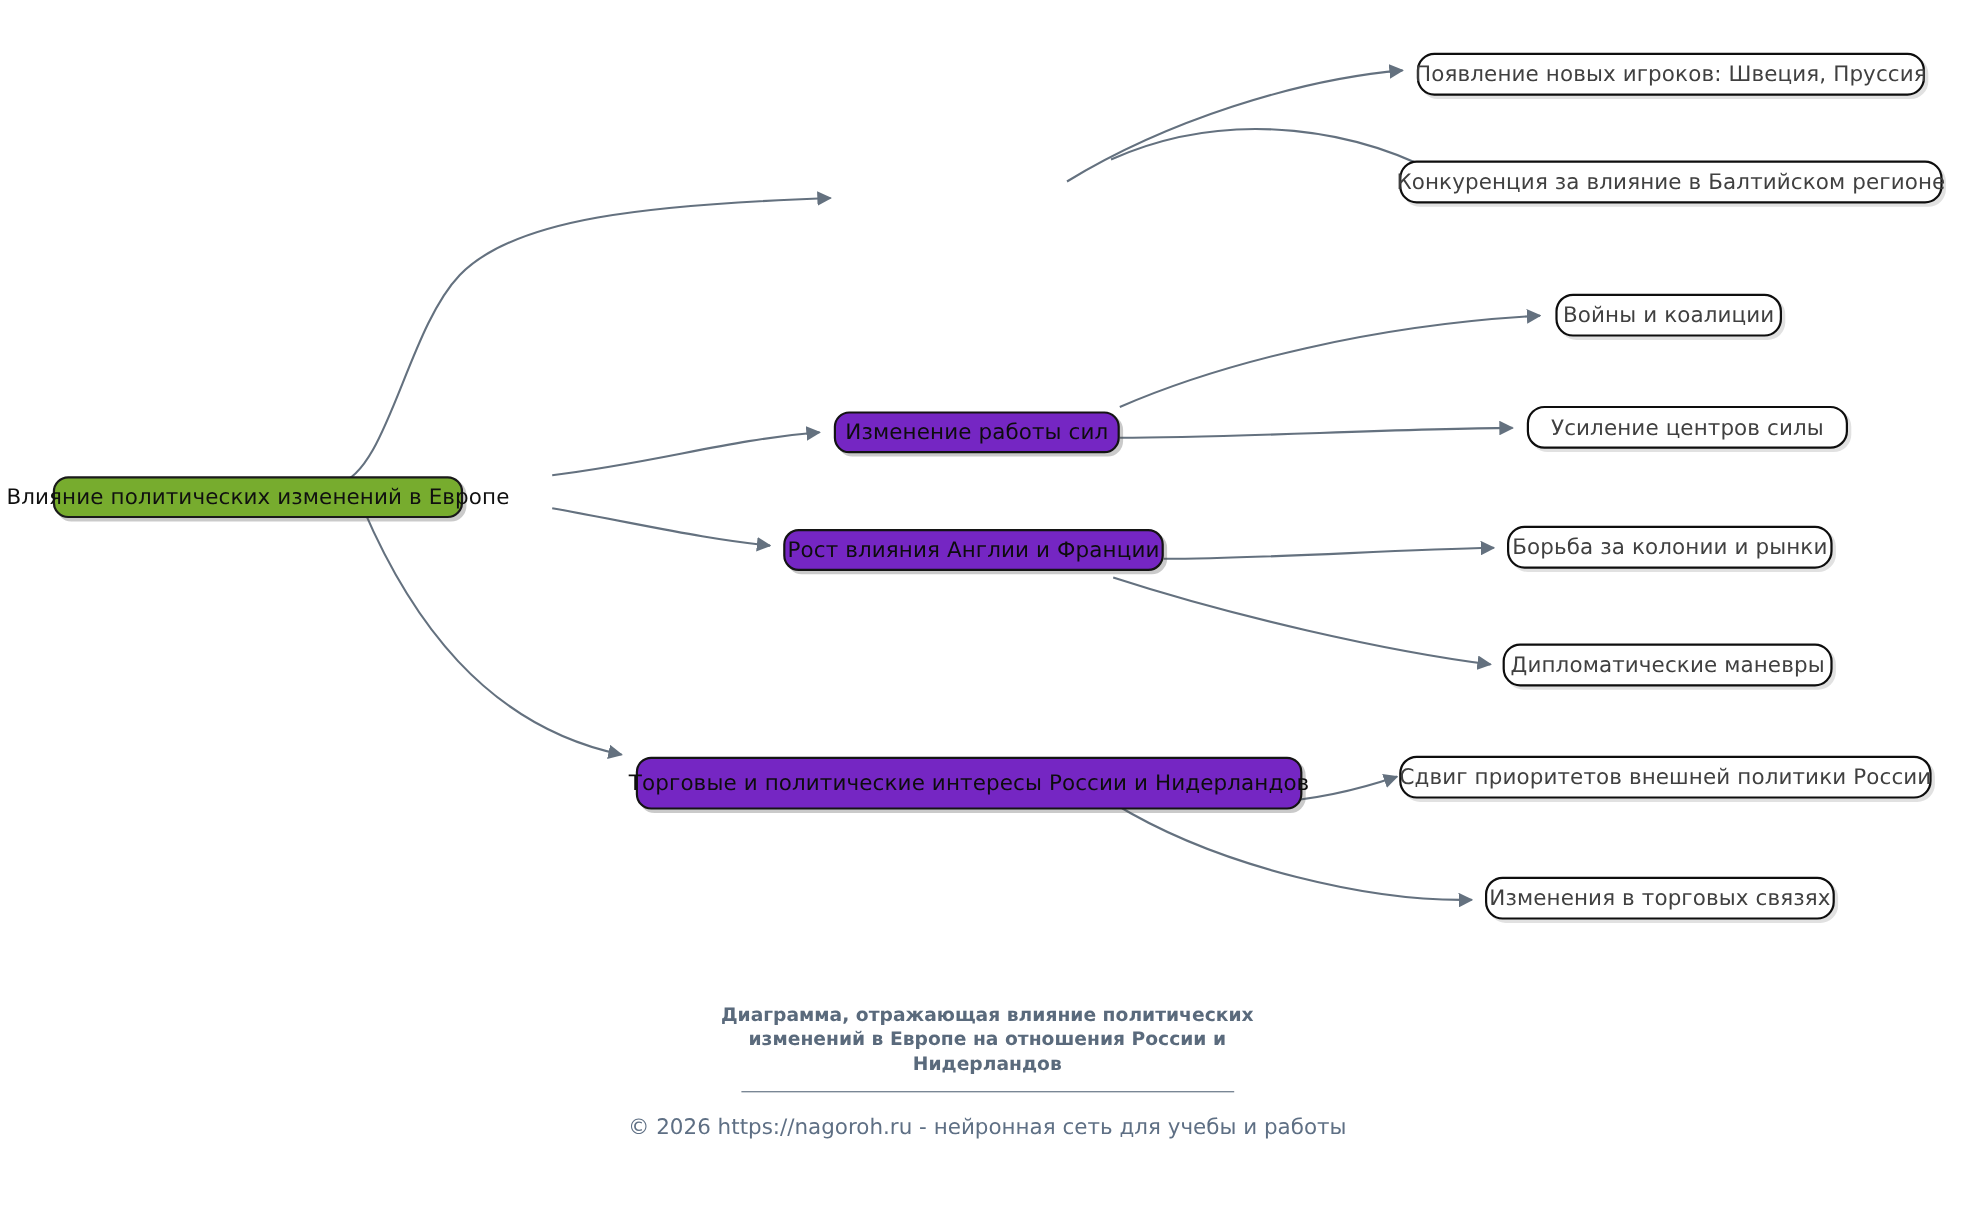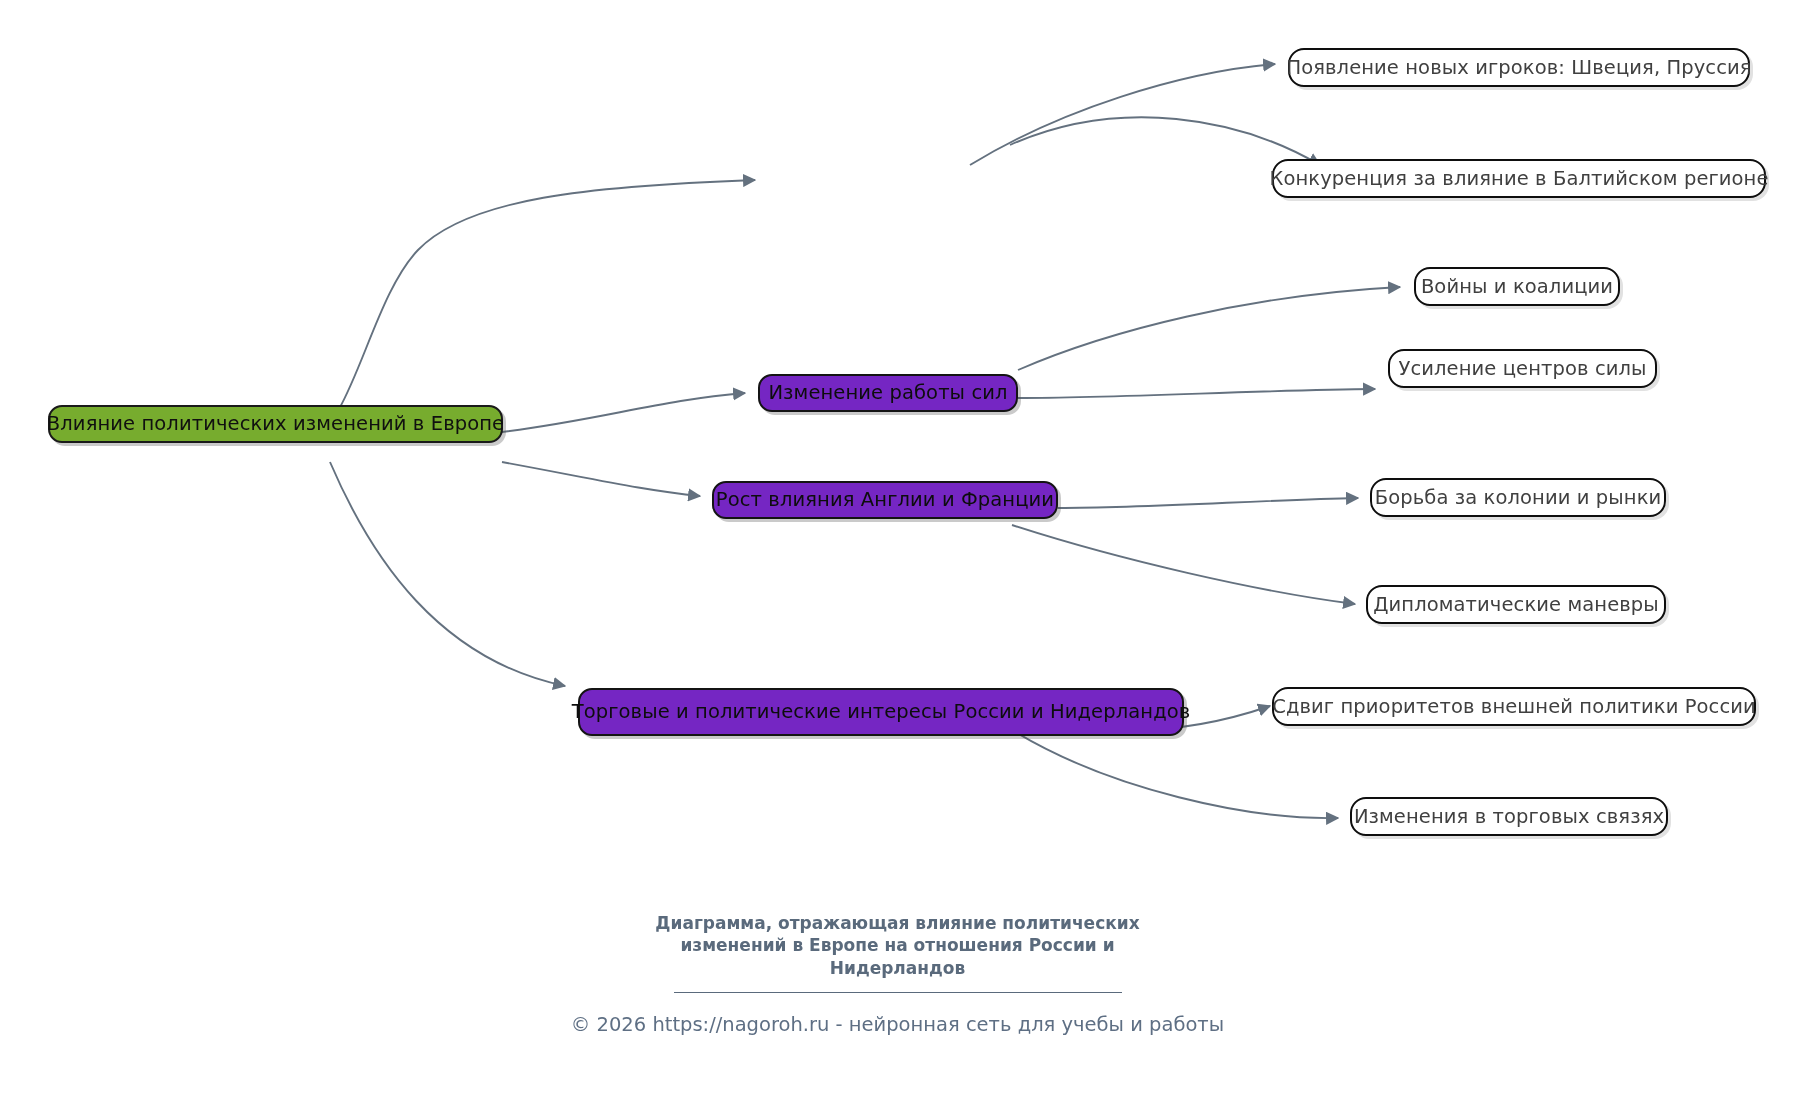--- a/index.html
+++ b/index.html
@@ -123,38 +123,38 @@
       <path d="M 1018,398 C 1120,398 1260,390 1375,389"></path>
 
       <path d="M 1058,508 C 1150,508 1260,500 1358,498"></path>
       <path d="M 1012,525 C 1120,560 1260,592 1355,604"></path>
 
       <path d="M 1035,718 C 1120,740 1200,730 1270,706"></path>
       <path d="M 1012,730 C 1110,790 1250,820 1338,818"></path>
     </g>
   </svg>
 
-  <div class="node root" style="left:48px; top:405px; width:455px; height:38px;">
+  <div class="node root" style="left:48px; top:433px; width:373px; height:38px;">
     <span>Влияние политических изменений в Европе</span>
   </div>
 
   <div class="node leaf" style="left:1288px; top:48px; width:462px; height:39px;">
     <span>Появление новых игроков: Швеция, Пруссия</span>
   </div>
-  <div class="node leaf" style="left:1272px; top:159px; width:494px; height:39px;">
+  <div class="node leaf" style="left:1272px; top:146px; width:494px; height:39px;">
     <span>Конкуренция за влияние в Балтийском регионе</span>
   </div>
 
   <div class="node branch" style="left:758px; top:374px; width:260px; height:38px;">
     <span>Изменение работы сил</span>
   </div>
   <div class="node leaf" style="left:1414px; top:267px; width:206px; height:39px;">
     <span>Войны и коалиции</span>
   </div>
-  <div class="node leaf" style="left:1388px; top:349px; width:269px; height:39px;">
+  <div class="node leaf" style="left:1388px; top:369px; width:292px; height:39px;">
     <span>Усиление центров силы</span>
   </div>
 
   <div class="node branch" style="left:712px; top:481px; width:346px; height:38px;">
     <span>Рост влияния Англии и Франции</span>
   </div>
   <div class="node leaf" style="left:1370px; top:478px; width:296px; height:39px;">
     <span>Борьба за колонии и рынки</span>
   </div>
   <div class="node leaf" style="left:1366px; top:585px; width:300px; height:39px;">

